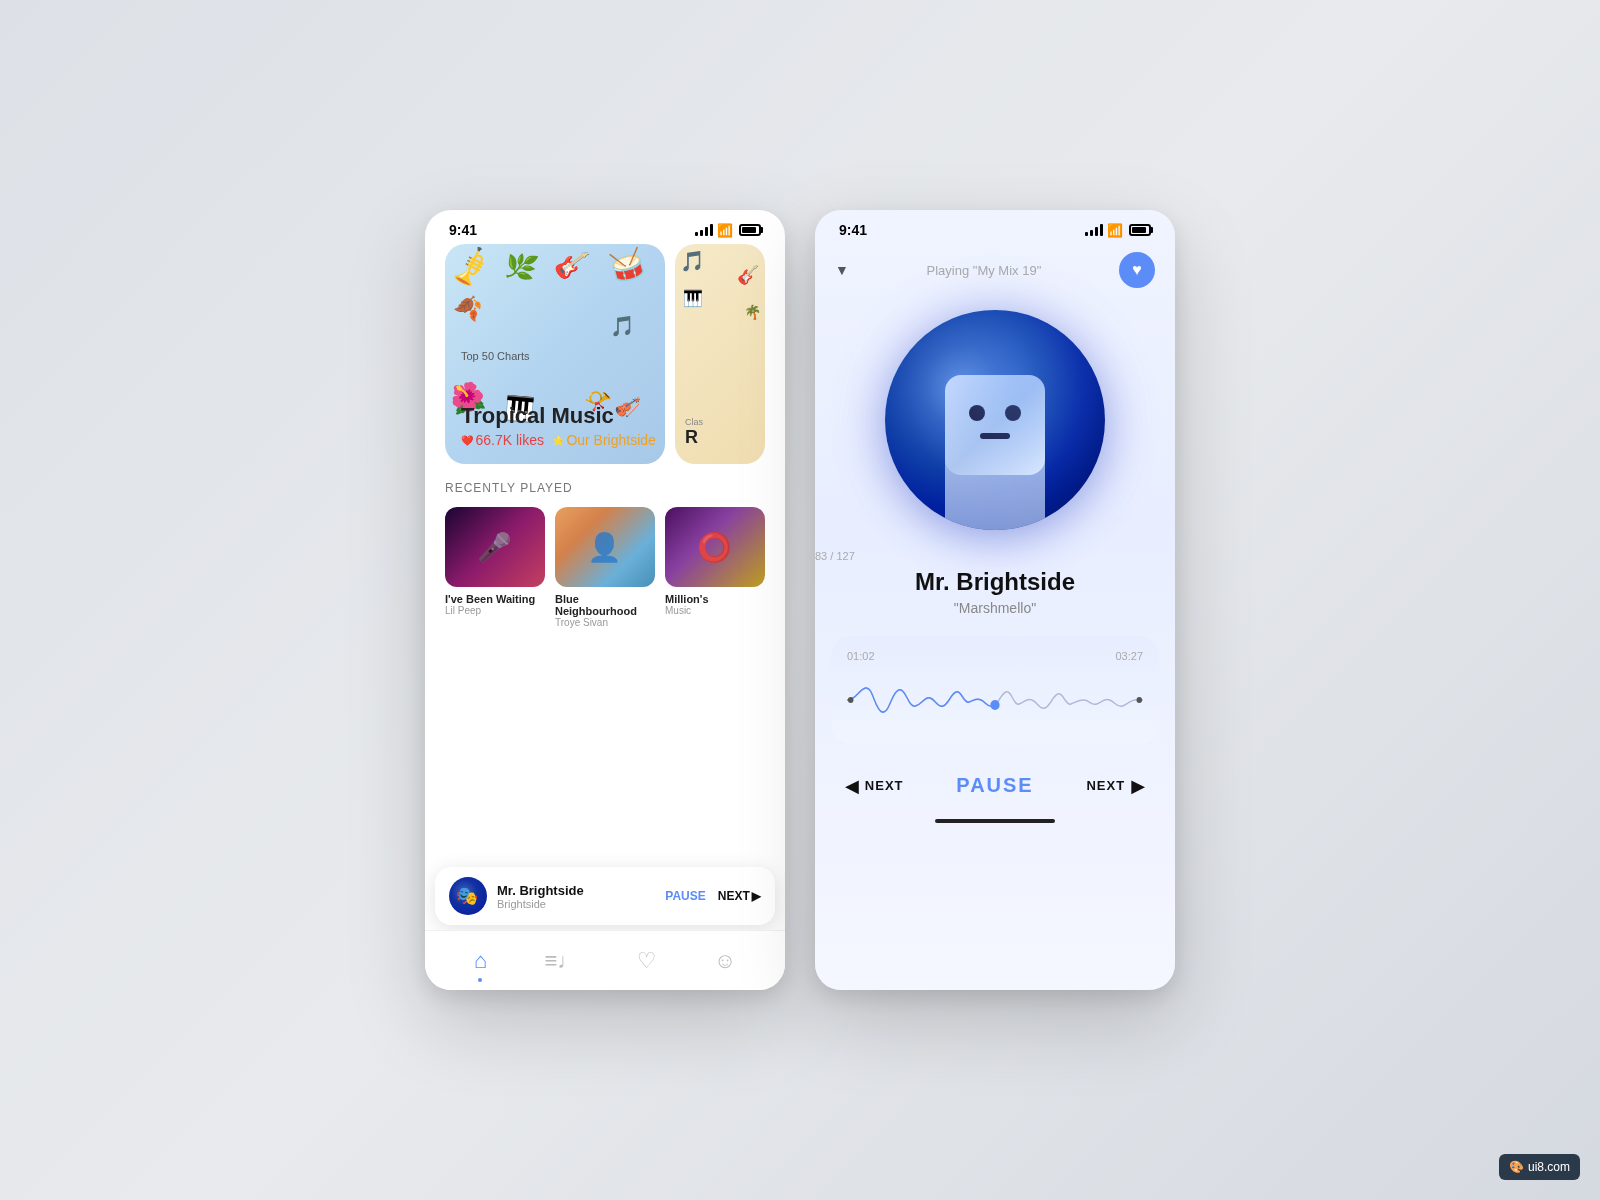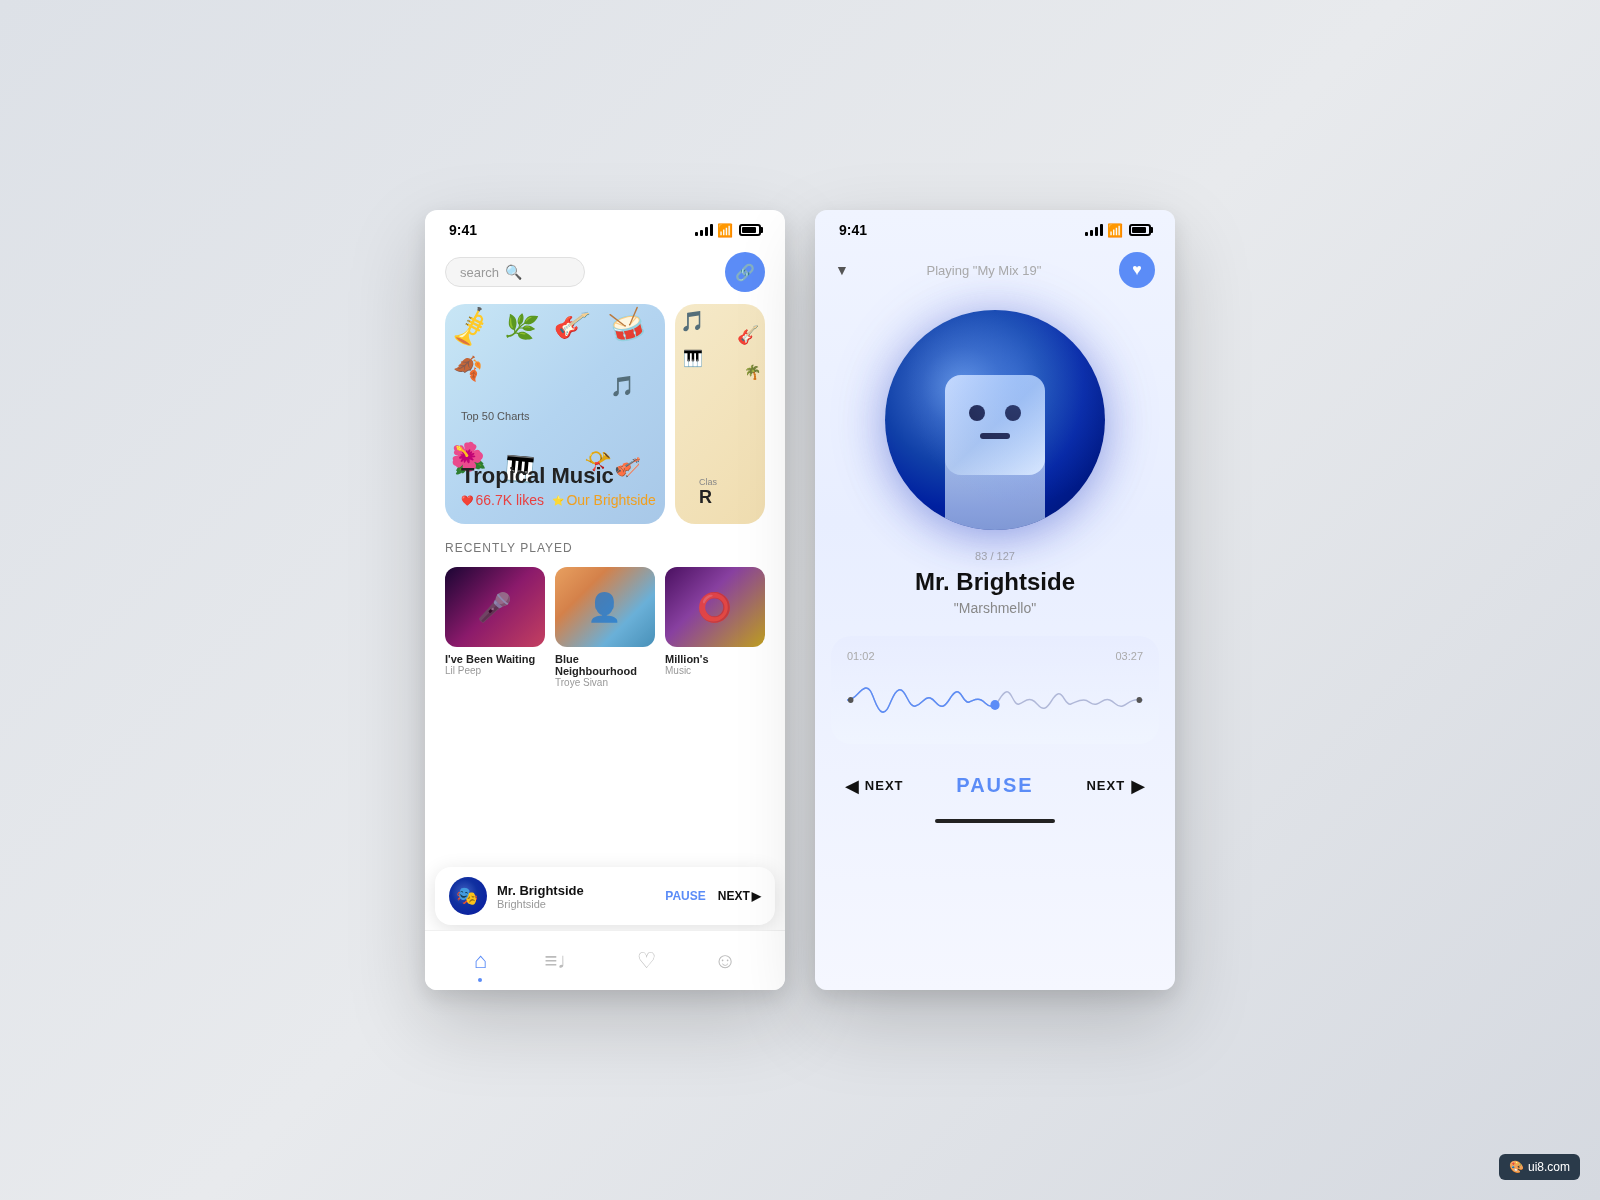--- a/index.html
+++ b/index.html
@@ -25,21 +25,21 @@
       display: flex;
       gap: 30px;
       position: relative;
       z-index: 1;
       align-items: center;
     }
 
     
     .phone {
       background: #fff;
-      border-radius: 12px;
+      border-radius: 26px;
       box-shadow: 0 30px 80px rgba(0,0,0,0.18), 0 8px 20px rgba(0,0,0,0.1);
       overflow: hidden;
       position: relative;
     }
 
     .phone-left {
       width: 360px;
       height: 780px;
     }
 
@@ -224,21 +224,21 @@
       position: absolute;
       top: 0;
       left: 0;
       right: 0;
       bottom: 60%;
     }
 
     .card-secondary-text {
       position: absolute;
       bottom: 16px;
-      left: 24px;
+      left: 10px;
     }
 
     .card-secondary-text .sub {
       font-size: 9px;
       color: #888;
     }
 
     .card-secondary-text .ttl {
       font-size: 18px;
       font-weight: 900;
@@ -490,21 +490,20 @@
       background: radial-gradient(circle at 35% 35%, #6090e0 0%, #3060c0 20%, #1040a8 40%, #0020a0 60%, #001880 80%, #000860 100%);
       position: relative;
       overflow: hidden;
       box-shadow: 0 8px 40px rgba(60,80,200,0.4), 0 0 60px rgba(80,100,220,0.2);
       display: flex;
       align-items: center;
       justify-content: center;
     }
 
     .track-counter {
-      text-align: center;
       font-size: 11px;
       color: #aaa;
       margin-bottom: 6px;
     }
 
     .track-name {
       text-align: center;
       font-size: 24px;
       font-weight: 800;
       color: #111;
@@ -653,29 +652,20 @@
         </div>
         <span style="font-size:13px;">📶</span>
         <div class="battery-icon">
           <div class="battery-fill"></div>
         </div>
       </div>
     </div>
 
     <div class="left-content">
 
-      <div class="search-row">
-        <div class="search-pill">
-          <span>search</span>
-          <span style="font-size:14px; color:#777;">🔍</span>
-        </div>
-        <div class="search-circle-btn">
-          <span>🔗</span>
-        </div>
-      </div>
 
       <div class="featured-cards">
 
         <div class="card-main">
           <div class="card-main-instruments">
             <span class="instr" style="top:5px;left:5px;font-size:32px;transform:rotate(-20deg);">🎺</span>
             <span class="instr" style="top:8px;left:60px;font-size:26px;transform:rotate(15deg);color:#3ab08a;">🌿</span>
             <span class="instr" style="top:5px;left:110px;font-size:28px;transform:rotate(10deg);">🎸</span>
             <span class="instr" style="top:5px;right:20px;font-size:28px;transform:rotate(-15deg);">🥁</span>
             <span class="instr" style="top:50px;left:10px;font-size:22px;transform:rotate(20deg);color:#e87030;">🍂</span>

